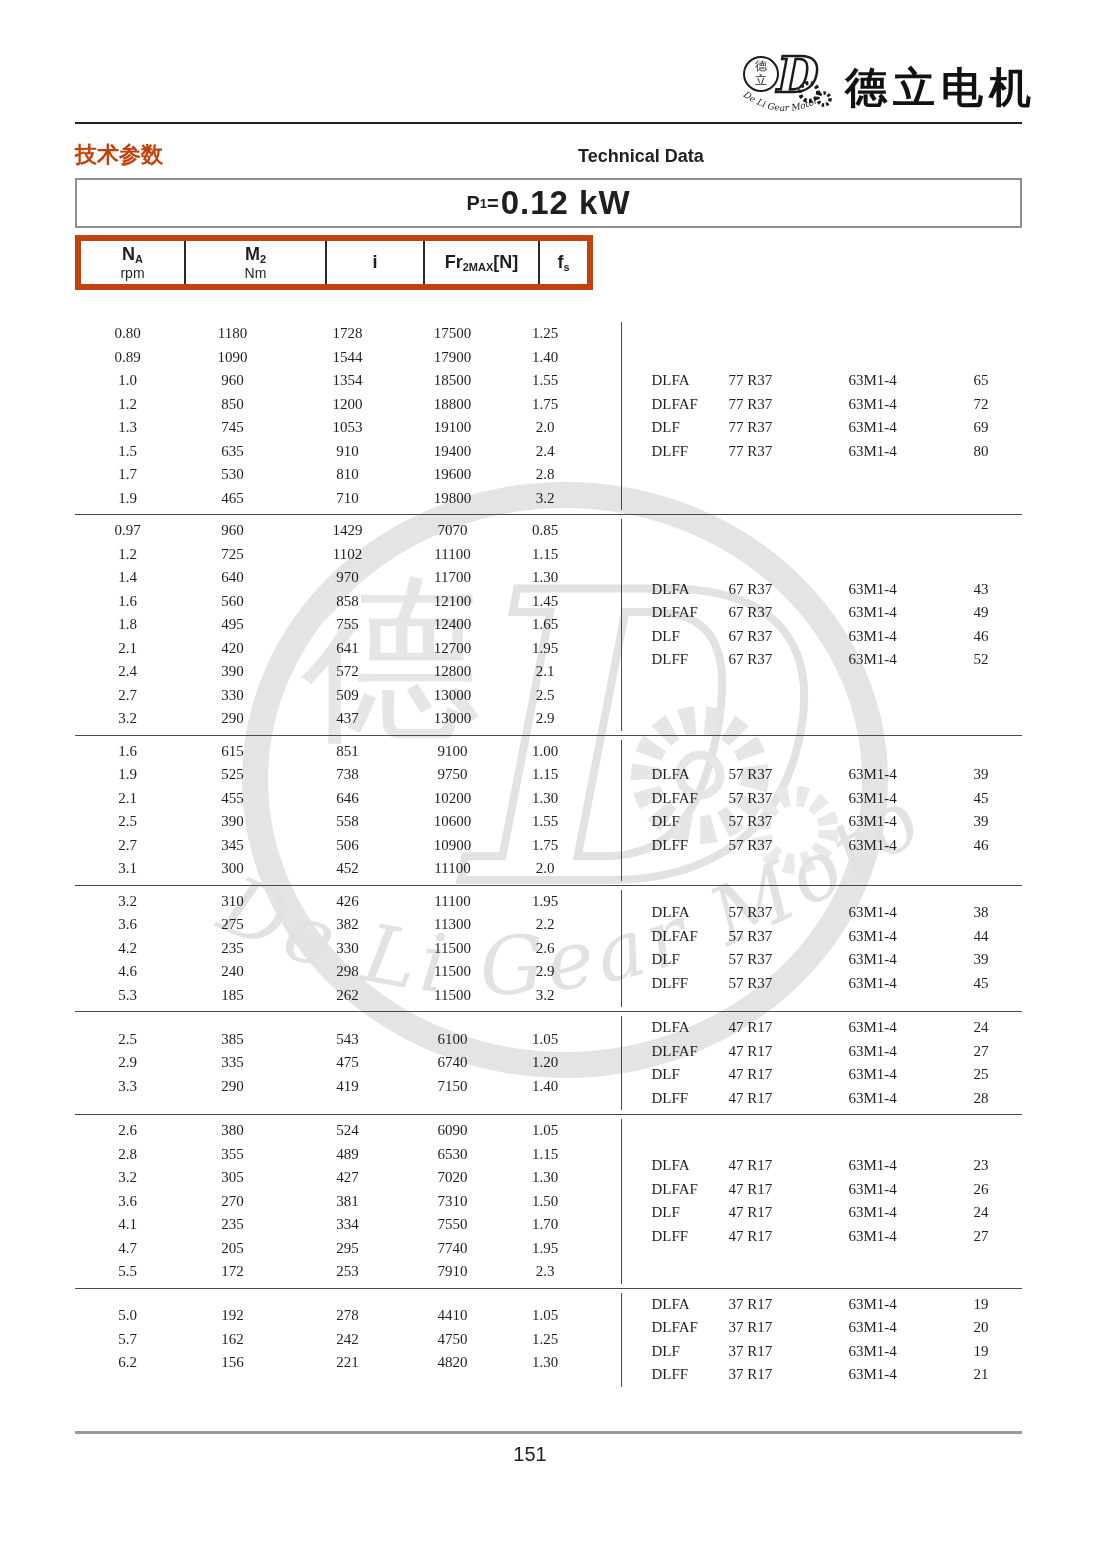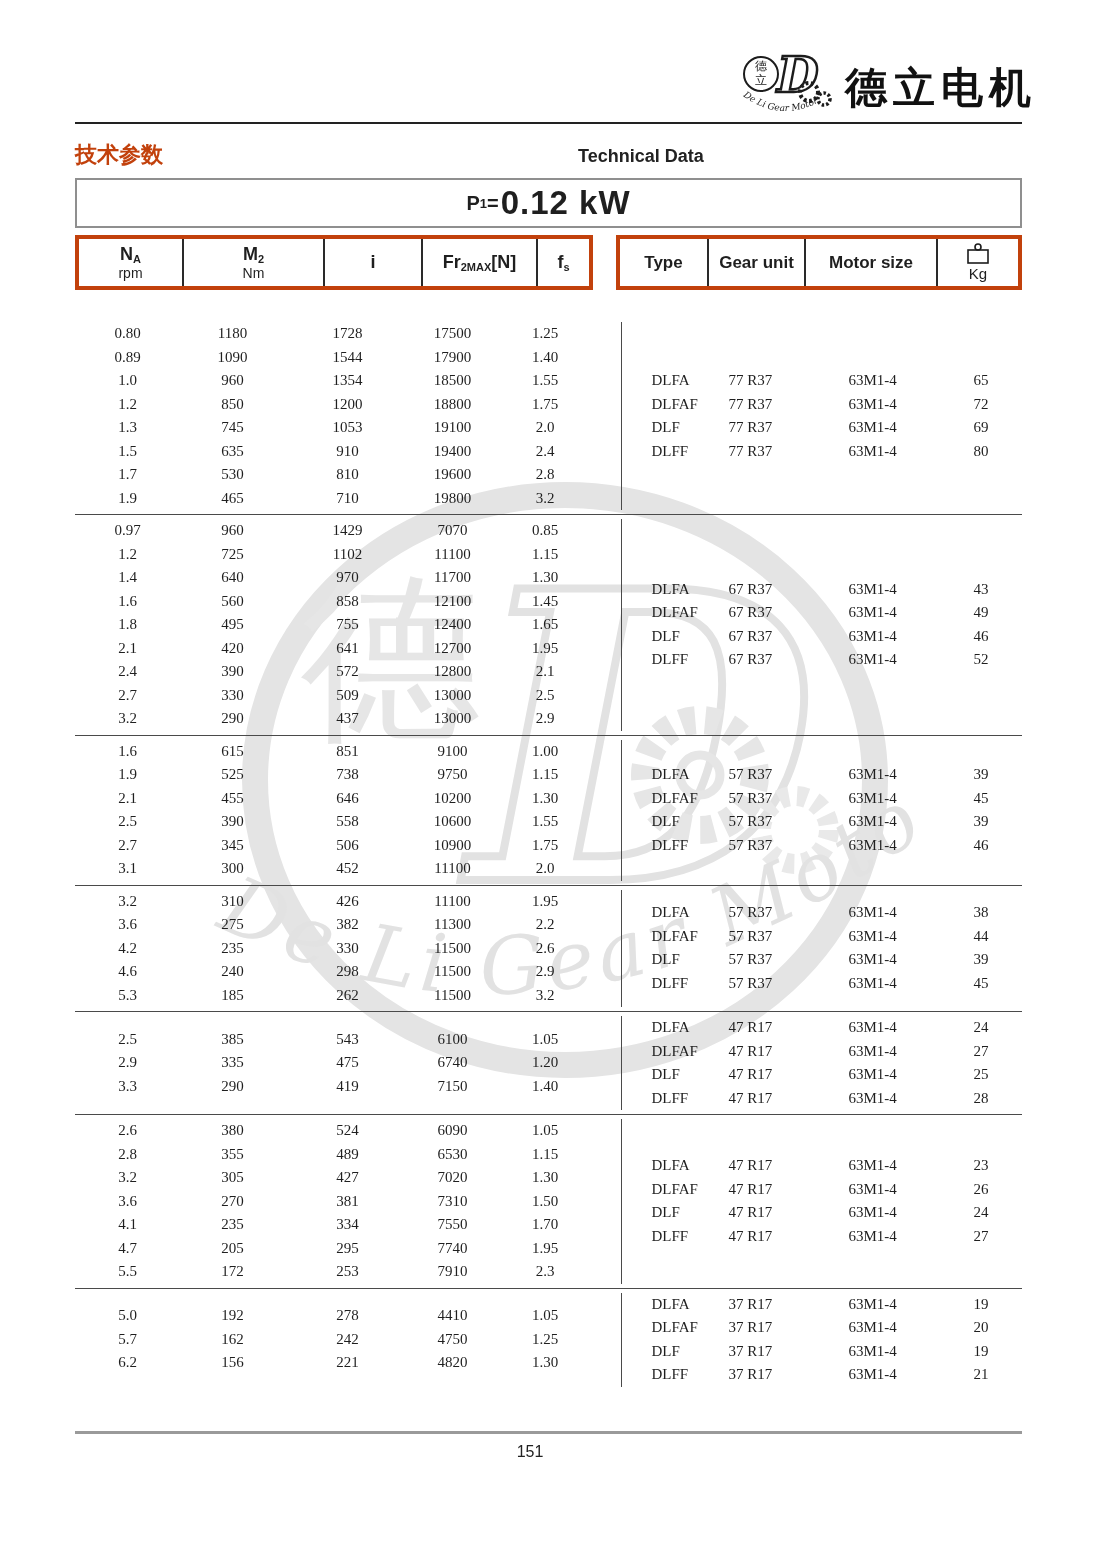--- a/index.html
+++ b/index.html
@@ -24,21 +24,21 @@
   .banner {
     position:absolute; left:0; top:178px; width:947px; height:50px; box-sizing:border-box;
     border:2px solid #8f8f8f; display:flex; align-items:center; justify-content:center;
   }
   .banner .p-pre { font-size:20px; font-weight:bold; }
   .banner .p-sub { font-size:13px; font-weight:bold; vertical-align:-4px; }
   .banner .p-val { font-size:33px; font-weight:bold; letter-spacing:1px; margin-left:2px; }
 
   
   .thead { position:absolute; top:235px; height:55px; box-sizing:border-box;
-           border:4px solid #c2410c; display:flex; }
+           border:6px solid #c2410c; display:flex; }
   #thead1 { left:0; width:518px; }
   #thead2 { left:541px; width:406px; }
   .hcell { display:flex; flex-direction:column; align-items:center; justify-content:center;
            line-height:1.15; }
   .hcell + .hcell { border-left:2px solid #2a2a2a; }
   .h-main { font-size:18px; font-weight:bold; }
   .h-sub  { font-size:11px; font-weight:bold; vertical-align:-3px; }
   .h-unit { font-size:14px; font-weight:normal; }
   .c1{flex:0 0 103px} .c2{flex:0 0 139px} .c3{flex:0 0 96px} .c4{flex:0 0 113px} .c5{flex:1}
   .c6{flex:0 0 87px} .c7{flex:0 0 95px} .c8{flex:0 0 130px} .c9{flex:1}
@@ -52,21 +52,21 @@
   .lcell { text-align:center; height:23.5px; line-height:23.5px; font-size:15px; }
   .rwrap { width:400px; border-left:1.2px solid #4a4a4a; align-self:stretch;
            display:flex; align-items:center; }
   .rgrid { padding-left:29px; }
   .trow { display:grid; grid-template-columns:77px 120px 110px 45px; }
   .tcell { height:23.5px; line-height:23.5px; font-size:15px; text-align:left; }
   .tcell.kg { text-align:center; }
 
   
   .bottom-rule { position:absolute; left:0; top:1431px; width:947px; height:3px; background:#9a9a9a; }
-  .page-num { position:absolute; left:0; top:1443px; width:910px; text-align:center; font-size:16px; color:#222; }
+  .page-num { position:absolute; left:0; top:1443px; width:910px; text-align:center; font-size:20px; color:#222; }
 </style>
 </head>
 <body>
 
 <div class="page">
 
   <svg class="wm" width="1100" height="1555" viewBox="0 0 1100 1555">
     <ellipse cx="565" cy="780" rx="310" ry="285" fill="none" stroke="#e4e4e4" stroke-width="26"></ellipse>
     <text x="300" y="720" font-size="180" fill="#e6e6e6" font-family="DejaVu Serif, serif">德</text>
     <text x="470" y="880" font-size="400" font-style="italic" font-weight="bold" font-family="DejaVu Serif, serif" fill="none" stroke="#e2e2e2" stroke-width="8">D</text>
@@ -119,38 +119,20 @@
         <span class="h-main">i</span>
       </div>
       <div class="hcell c4">
         <div><span class="h-main">Fr</span><span class="h-sub">2MAX</span><span class="h-main">[N]</span></div>
       </div>
       <div class="hcell c5">
         <div><span class="h-main">f</span><span class="h-sub">s</span></div>
       </div>
     </div>
 
-    <div class="thead" id="thead2">
-      <div class="hcell c6">
-        <span class="h-main" style="font-size:17px">Type</span>
-      </div>
-      <div class="hcell c7">
-        <span class="h-main" style="font-size:17px">Gear unit</span>
-      </div>
-      <div class="hcell c8">
-        <span class="h-main" style="font-size:17px">Motor size</span>
-      </div>
-      <div class="hcell c9">
-        <svg width="26" height="22" viewBox="0 0 26 22">
-          <circle cx="13" cy="4" r="3" fill="none" stroke="#1c1c1c" stroke-width="1.6"></circle>
-          <rect x="3" y="7" width="20" height="13" fill="none" stroke="#1c1c1c" stroke-width="1.6"></rect>
-        </svg>
-        <span style="font-size:15px">Kg</span>
-      </div>
-    </div>
 
     <div class="tbody">
         <div class="block">
           <div class="lgrid">
             <div class="lrow">
               <div class="lcell">0.80</div>
               <div class="lcell">1180</div>
               <div class="lcell">1728</div>
               <div class="lcell">17500</div>
               <div class="lcell">1.25</div>

